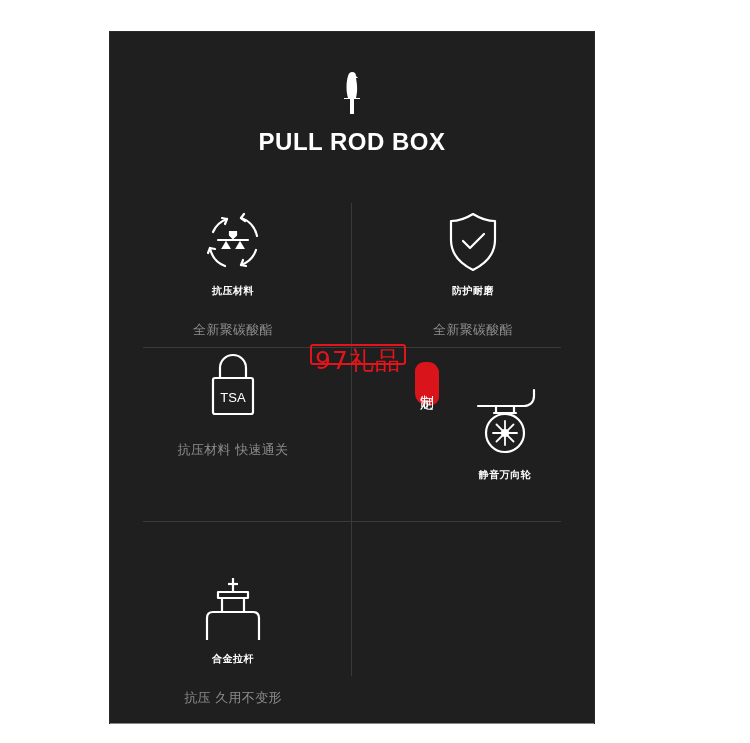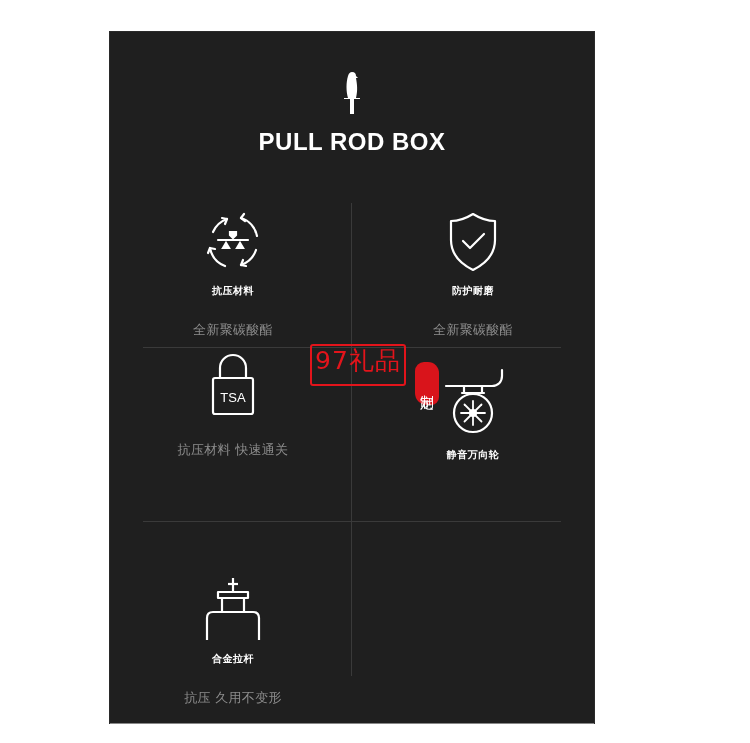--- a/index.html
+++ b/index.html
@@ -19,21 +19,21 @@
     color: #ffffff; font-family: "Liberation Sans", sans-serif; font-weight: bold;
     font-size: 24px; letter-spacing: 0.5px;
   }
   .vline { position: absolute; left: 241px; top: 171px; width: 1px; height: 473px; background: #3a3a3a; }
   .hline { position: absolute; left: 33px; width: 418px; height: 1px; background: #3a3a3a; }
   .cell { position: absolute; width: 240px; text-align: center; }
   .cell .icon { display: block; margin: 0 auto; }
   .cell .name { color: #ffffff; font-size: 10px; font-weight: bold; margin-top: 10px; letter-spacing: 0.5px; }
   .cell .desc { color: #8c8c8c; font-size: 13px; margin-top: 23px; letter-spacing: 0.3px; }
   .wm-box {
-    position: absolute; left: 310px; top: 344px; width: 96px; height: 42px;
+    position: absolute; left: 310px; top: 344px; width: 96px; height: 21px;
     border: 2px solid #e3141b; border-radius: 3px; box-sizing: border-box;
     color: #e3141b; font-size: 25px; line-height: 30px; text-align: center;
     font-family: "DejaVu Sans", sans-serif; letter-spacing: 1px;
   }
   .wm-seal {
     position: absolute; left: 415px; top: 362px; width: 24px; height: 43px;
     background: #d9141b; border-radius: 9px 11px 8px 12px;
     color: #ffffff; font-size: 14px; line-height: 19px; text-align: center;
     writing-mode: vertical-rl; display: flex; align-items: center; justify-content: center;
   }
@@ -83,21 +83,21 @@
 
   <div class="cell" style="left:3px; top:318px;">
     <svg class="icon" width="64" height="68" viewBox="0 0 64 68" fill="none" stroke="#fff" stroke-width="2.2">
       <path d="M19 28 L19 18 A13 13 0 0 1 45 18 L45 28"></path>
       <rect x="12" y="28" width="40" height="36" rx="2"></rect>
       <text x="32" y="52" text-anchor="middle" fill="#fff" stroke="none" font-family="Liberation Sans, sans-serif" font-size="13">TSA</text>
     </svg>
     <div class="desc">抗压材料 快速通关</div>
   </div>
 
-  <div class="cell" style="left:243px; top:336px;">
+  <div class="cell" style="left:243px; top:356px;padding-left:32px;">
     <svg class="icon" width="70" height="70" viewBox="0 0 70 70" fill="none" stroke="#fff" stroke-width="2.2" stroke-linecap="round">
       <path d="M64 2 L64 8 C64 14 60 18 54 18 L8 18"></path>
       <line x1="26" y1="18" x2="26" y2="25"></line>
       <line x1="44" y1="18" x2="44" y2="25"></line>
       <line x1="24" y1="25" x2="46" y2="25"></line>
       <circle cx="35" cy="45" r="19"></circle>
       <g stroke-width="1.8">
         <line x1="35" y1="33" x2="35" y2="57"></line>
         <line x1="23" y1="45" x2="47" y2="45"></line>
         <line x1="26.5" y1="36.5" x2="43.5" y2="53.5"></line>

